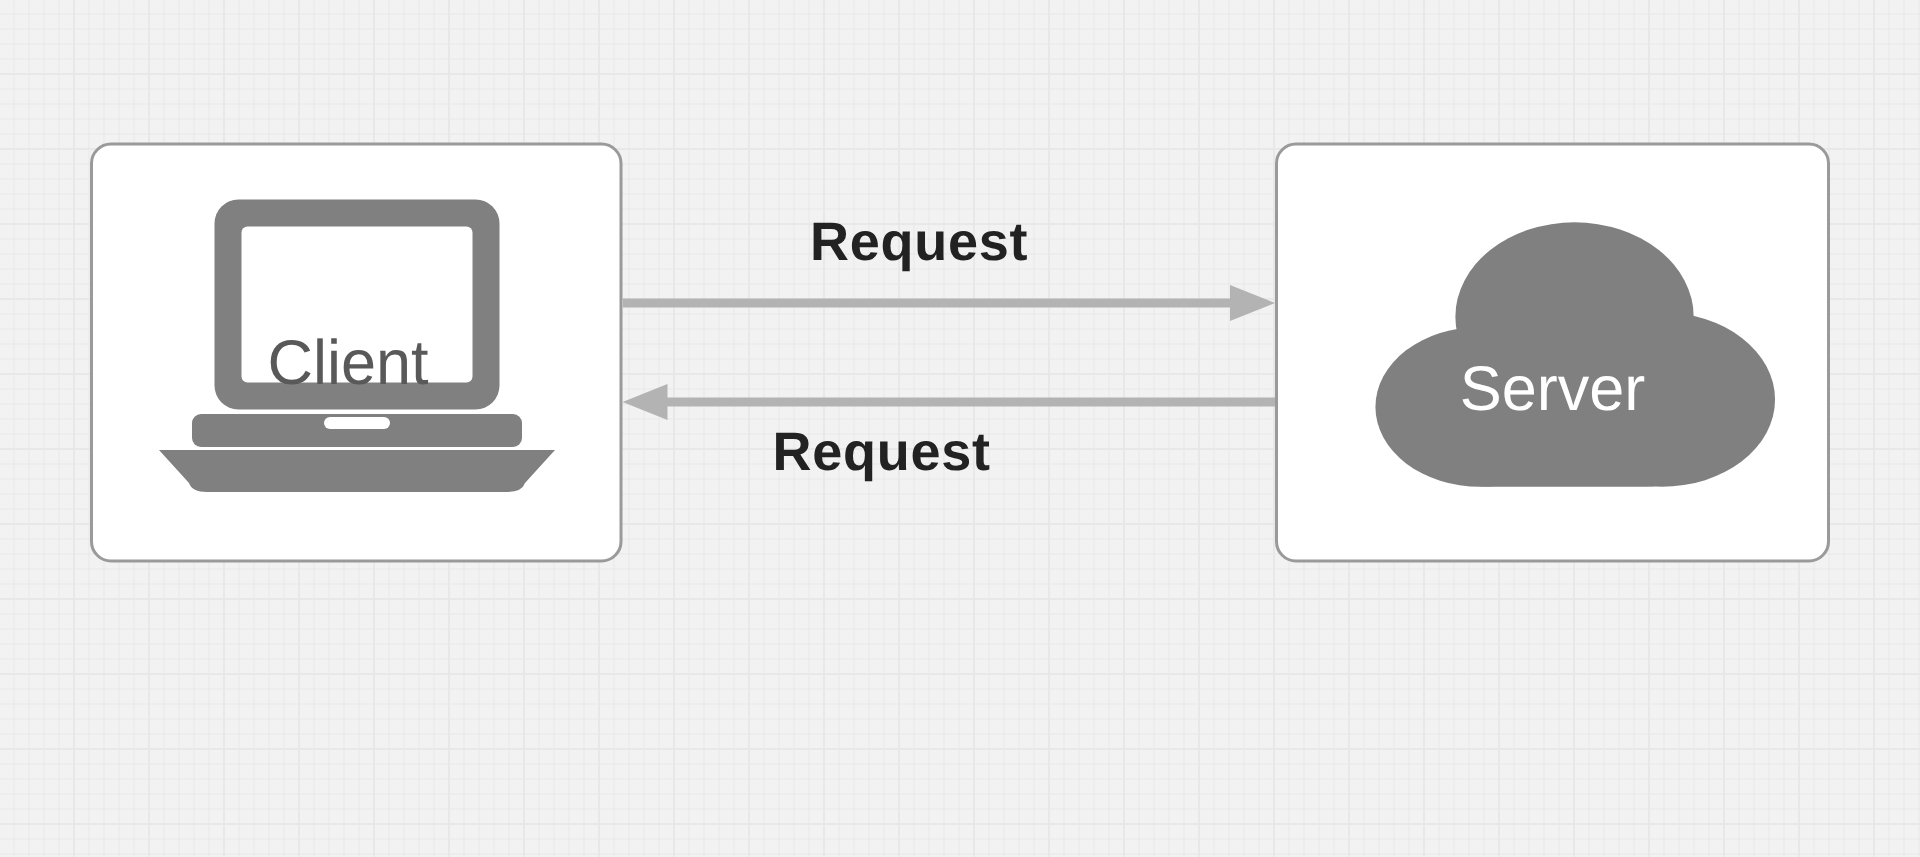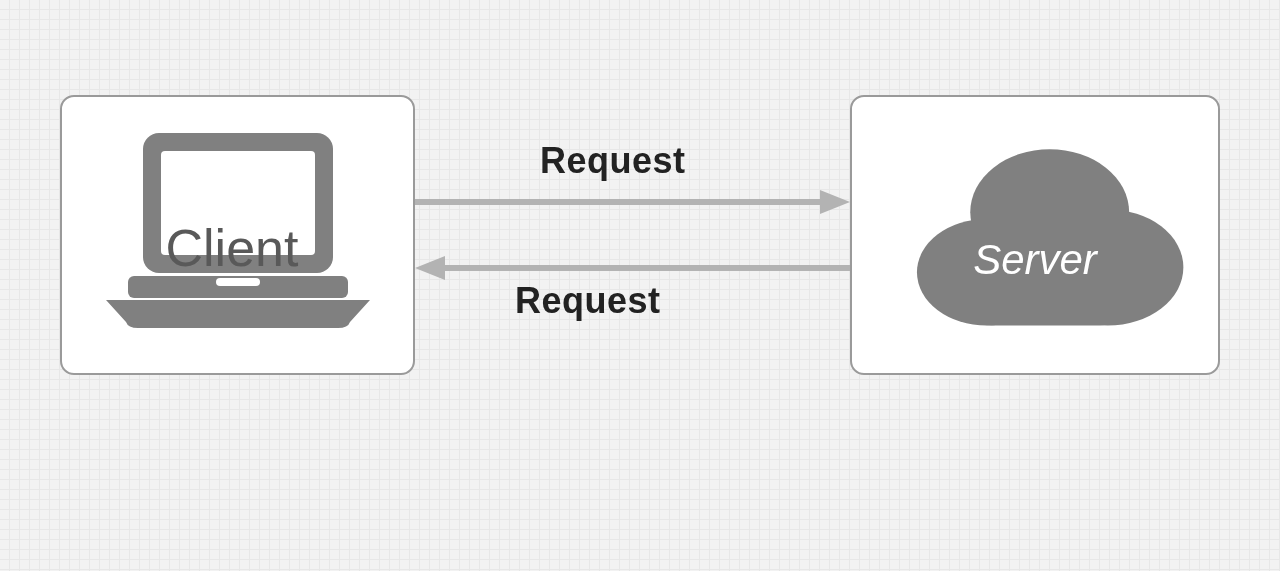--- a/index.html
+++ b/index.html
@@ -56,30 +56,29 @@
   }
   .laptop-wrap {
     position: relative;
     width: 300px;
     text-align: center;
   }
   .laptop-label {
     position: absolute;
     left: 0; right: 11px;
     top: 90px;
-    font-size: 52px;
+    font-size: 42px;
     font-weight: 400;
     color: #595959;
     text-align: center;
   }
   .cloud-wrap {
     position: relative;
     width: 300px;
     text-align: center;
-    font-style: italic;
   }
   .cloud-label {
     position: absolute;
     left: 0; right: 0;
     top: 110px;
     font-size: 42px;
     font-weight: 300;
     color: #ffffff;
     text-align: center;
   }

